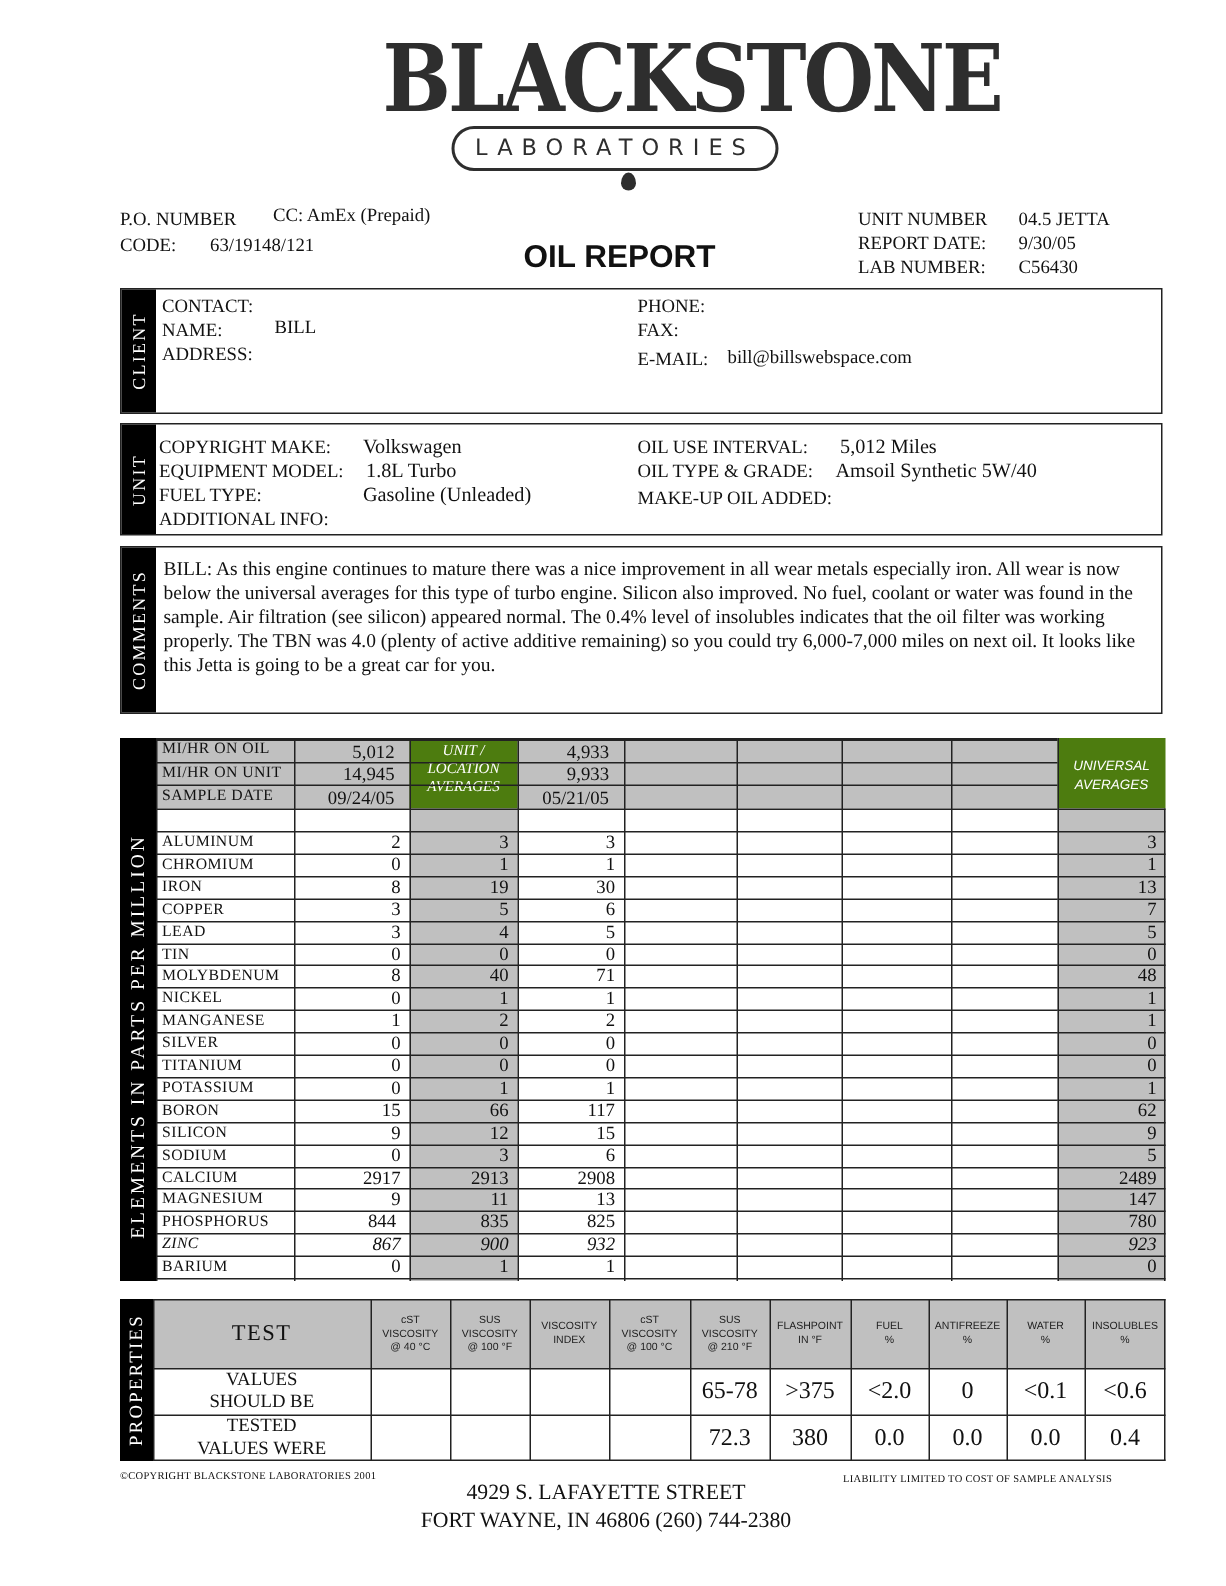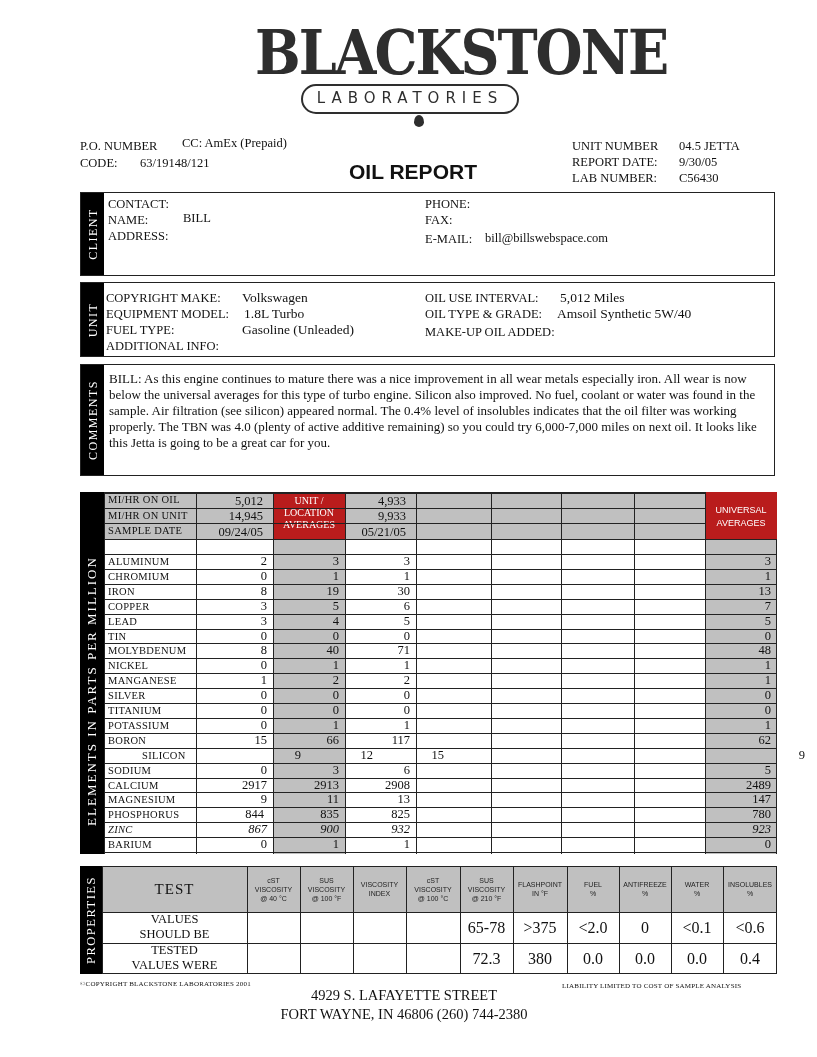--- a/index.html
+++ b/index.html
@@ -31,21 +31,21 @@
   .field { position: absolute; font-size: 12.5px; line-height: 15px; white-space: nowrap; }
   .comments-text { position: absolute; left: 28px; top: 6px; right: 8px; font-size: 13px; line-height: 16px; }
 
   
   .etable { left: 80px; top: 492px; width: 697px; height: 362px; }
   .eside { position: absolute; left: 0; top: 0; width: 24px; height: 362px; background: #000; color: #fff; }
   .eside span { position: absolute; left: 50%; top: 55%; white-space: nowrap; transform: translate(-50%,-50%) rotate(-90deg);
     font-size: 13px; letter-spacing: 2px; }
   .cell { position: absolute; font-size: 11.5px; line-height: 14px; white-space: nowrap; overflow: hidden; }
   .gray { background: #c0c0c0; }
-  .blk { background: #b91c1c; color: #fff; }
+  .blk { background: #4d7c0f; color: #fff; font-style: italic; }
   .hline { position: absolute; height: 1px; background: #222; }
   .vline { position: absolute; width: 1px; background: #222; }
   .num { text-align: right; padding-right: 10px; font-size: 12.5px; }
   .elabel { padding-left: 4px; font-size: 10.5px; letter-spacing: 0.3px; }
 
   
   .ptable { left: 80px; top: 866px; width: 697px; height: 108px; }
   .pside { position: absolute; left: 0; top: 0; width: 22px; height: 108px; background: #000; color: #fff; }
   .pside span { position: absolute; left: 50%; top: 50%; white-space: nowrap; transform: translate(-50%,-50%) rotate(-90deg);
     font-size: 12.5px; letter-spacing: 1.5px; }
@@ -230,21 +230,21 @@
       <div class="cell num" style="left:241px;top:0;width:71px;height:14.9px;line-height:15.9px;padding-right:6px;">1</div>
       <div class="cell num" style="left:601px;top:0;width:72px;height:14.9px;line-height:15.9px;padding-right:6px;">1</div>
     </div>
     <div class="cell" style="left:24px;top:240.8px;width:673px;height:14.9px;overflow:visible;">
       <div class="cell elabel" style="left:0px;top:0;width:92px;height:14.9px;line-height:15.9px;">BORON</div>
       <div class="cell num" style="left:92px;top:0;width:77px;height:14.9px;line-height:15.9px;padding-right:6px;">15</div>
       <div class="cell num" style="left:169px;top:0;width:72px;height:14.9px;line-height:15.9px;padding-right:6px;">66</div>
       <div class="cell num" style="left:241px;top:0;width:71px;height:14.9px;line-height:15.9px;padding-right:6px;">117</div>
       <div class="cell num" style="left:601px;top:0;width:72px;height:14.9px;line-height:15.9px;padding-right:6px;">62</div>
     </div>
-    <div class="cell" style="left:24px;top:255.70000000000002px;width:677px;height:14.9px;overflow:visible;margin-left:34px;">
+    <div class="cell" style="left:24px;top:255.70000000000002px;width:677px;height:14.9px;overflow:visible;">
       <div class="cell elabel" style="left:0px;top:0;width:92px;height:14.9px;line-height:15.9px;">SILICON</div>
       <div class="cell num" style="left:92px;top:0;width:77px;height:14.9px;line-height:15.9px;padding-right:6px;">9</div>
       <div class="cell num" style="left:169px;top:0;width:72px;height:14.9px;line-height:15.9px;padding-right:6px;">12</div>
       <div class="cell num" style="left:241px;top:0;width:71px;height:14.9px;line-height:15.9px;padding-right:6px;">15</div>
       <div class="cell num" style="left:601px;top:0;width:72px;height:14.9px;line-height:15.9px;padding-right:6px;">9</div>
     </div>
     <div class="cell" style="left:24px;top:270.6px;width:673px;height:14.9px;overflow:visible;">
       <div class="cell elabel" style="left:0px;top:0;width:92px;height:14.9px;line-height:15.9px;">SODIUM</div>
       <div class="cell num" style="left:92px;top:0;width:77px;height:14.9px;line-height:15.9px;padding-right:6px;">0</div>
       <div class="cell num" style="left:169px;top:0;width:72px;height:14.9px;line-height:15.9px;padding-right:6px;">3</div>

